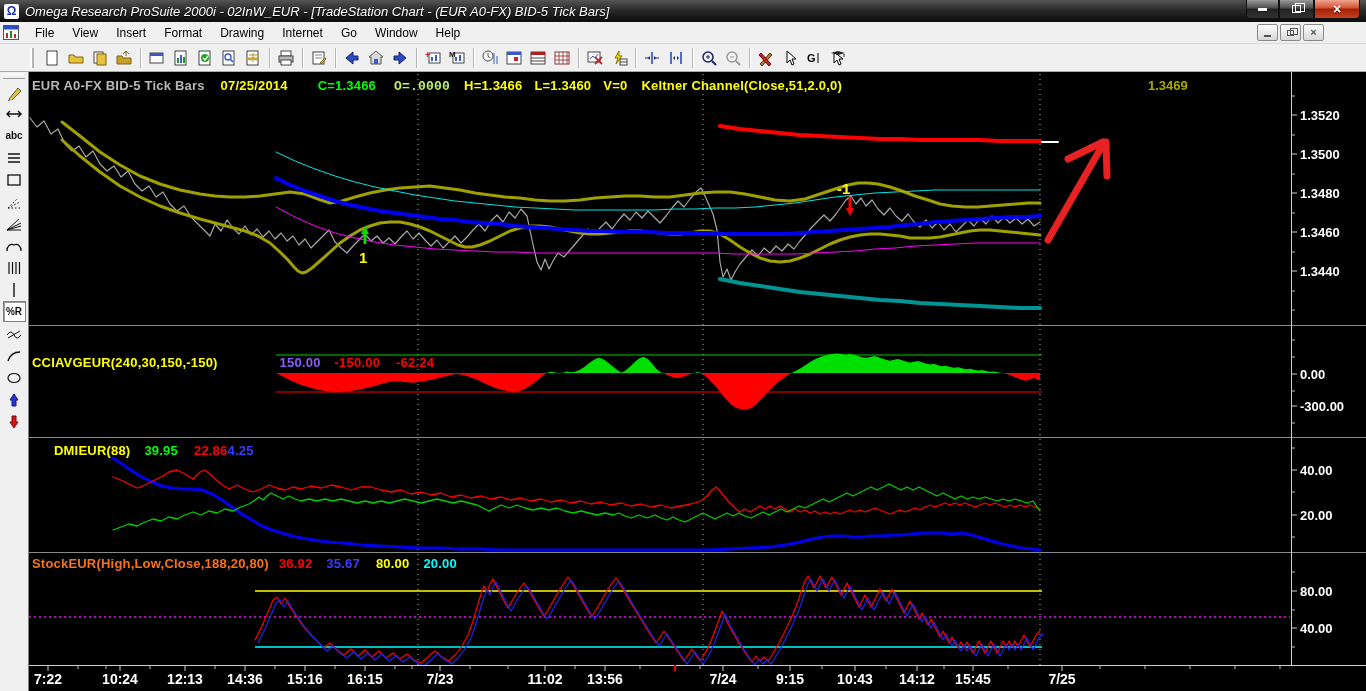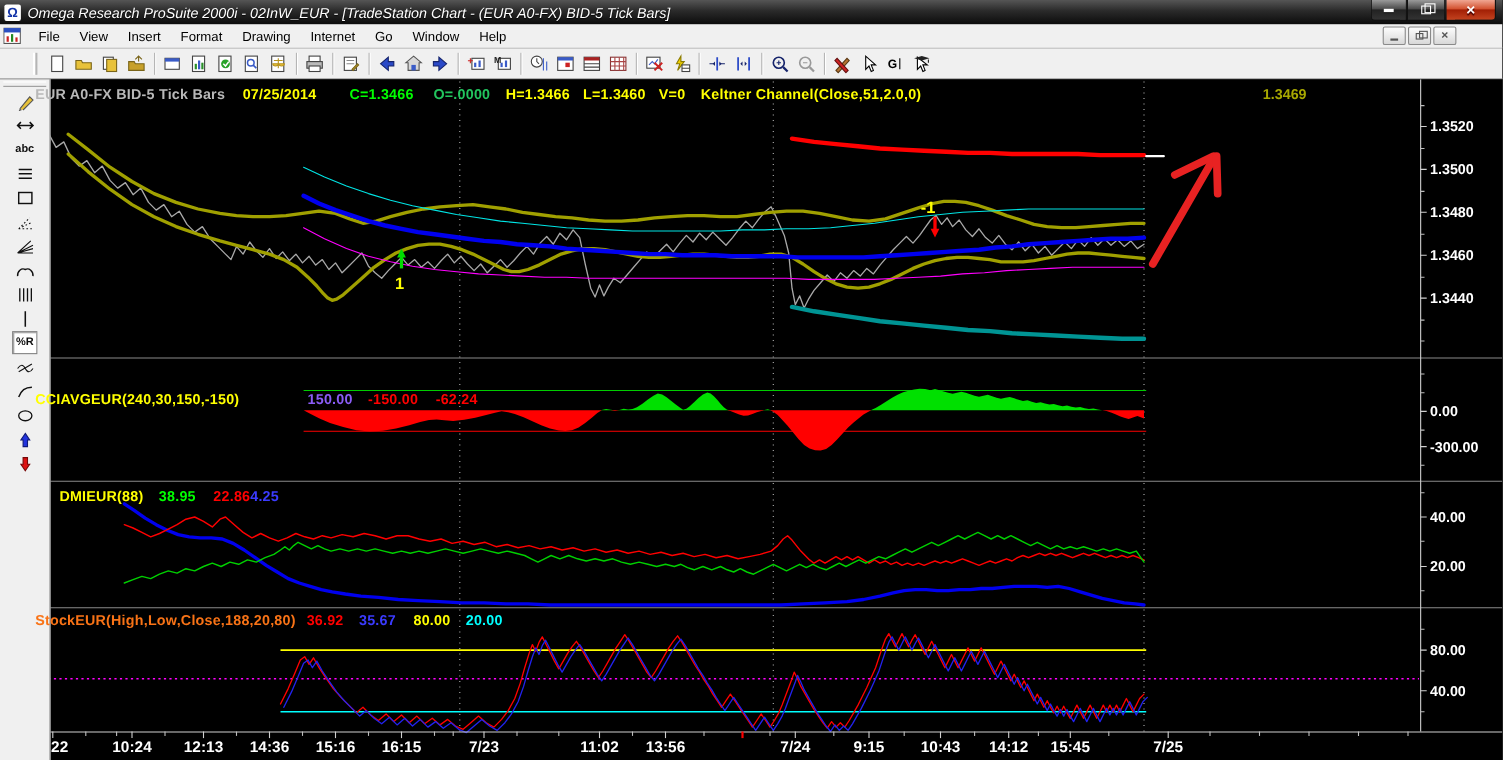--- a/index.html
+++ b/index.html
@@ -34,21 +34,21 @@
   .mdi-glyph-rest{width:7px;height:6px;border:1px solid #555;position:relative;}
   .mdi-glyph-rest:before{content:"";position:absolute;left:2px;top:-3px;width:6px;height:5px;border:1px solid #555;}
   .mdi-glyph-close{font-size:11px;font-weight:bold;color:#555;line-height:11px;}
   
   #toolbar{position:absolute;left:0;top:44px;width:1366px;height:28px;background:#f0f0f0;
     border-bottom:1px solid #a9a9a9;display:flex;align-items:center;}
   #toolbar-grip{width:4px;height:20px;margin:0 6px 0 30px;border-left:2px solid #fff;border-right:2px solid #b5b5b5;}
   .tb-btn{width:24px;height:24px;display:flex;align-items:center;justify-content:center;border:1px solid transparent;}
   .tb-sep{width:1px;height:20px;background:#b5b5b5;margin:0 4px;box-shadow:1px 0 0 #fff;}
   
-  #left-tools{position:absolute;left:0;top:72px;width:46px;height:619px;background:#f0f0f0;
+  #left-tools{position:absolute;left:0;top:72px;width:29px;height:619px;background:#f0f0f0;
     border-right:1px solid #808080;z-index:3;}
   #left-grip{height:5px;margin:2px 3px;border-top:1px solid #fff;border-bottom:1px solid #9a9a9a;}
   .lt-btn{width:23px;height:21px;margin:1px auto;display:flex;align-items:center;justify-content:center;
     color:#222;font-size:13px;}
   .lt-btn.selected{border:1px solid #808080;background:#fff;box-shadow:inset 1px 1px 0 #9a9a9a;}
   .lt-txt{font-size:10px;font-weight:bold;color:#111;}
   
   #chart-svg{position:absolute;left:0;top:72px;z-index:1;}
   .panel-header{position:absolute;z-index:4;display:flex;align-items:baseline;font-size:13px;font-weight:bold;
     white-space:nowrap;letter-spacing:.2px;}
@@ -539,35 +539,35 @@
       <line x1="1235" y1="665" x2="1235" y2="669" stroke="#bdbdbd"></line>
       <line x1="1280" y1="665" x2="1280" y2="669" stroke="#bdbdbd"></line>
       <line x1="675" y1="665" x2="675" y2="671" stroke="#ff0000" stroke-width="2"></line>
     </svg>
 
   <div id="headers-root">
       <div class="panel-header" style="left: 32px; top: 78px;">
         <span class="hdr-seg" style="color: rgb(184, 184, 184); margin-left: 0px;">EUR A0-FX BID-5 Tick Bars</span>
         <span class="hdr-seg" style="color: rgb(255, 255, 0); margin-left: 16px;">07/25/2014</span>
         <span class="hdr-seg" style="color: rgb(0, 255, 0); margin-left: 30px;">C=1.3466</span>
-        <span class="hdr-seg" style="color: #22c55e; margin-left: 18px;">O=.0000</span>
+        <span class="hdr-seg" style="color: #bef264; margin-left: 18px; font-family: Liberation Mono, monospace;">O=.0000</span>
         <span class="hdr-seg" style="color: rgb(255, 255, 0); margin-left: 14px;">H=1.3466</span>
         <span class="hdr-seg" style="color: rgb(255, 255, 0); margin-left: 12px;">L=1.3460</span>
         <span class="hdr-seg" style="color: rgb(255, 255, 0); margin-left: 12px;">V=0</span>
         <span class="hdr-seg" style="color: rgb(255, 255, 0); margin-left: 14px;">Keltner Channel(Close,51,2.0,0)</span>
       </div>
       <div class="panel-header" style="left: 32px; top: 331px;">
         <span class="hdr-seg" style="color: rgb(255, 255, 0); margin-left: 0px;">CCIAVGEUR(240,30,150,-150)</span>
         <span class="hdr-seg" style="color: #8b5cf6; margin-left: 62px;">150.00</span>
         <span class="hdr-seg" style="color: rgb(255, 0, 0); margin-left: 14px; margin-top: 24px;">-150.00</span>
         <span class="hdr-seg" style="color: rgb(255, 0, 0); margin-left: 16px;">-62.24</span>
       </div>
       <div class="panel-header" style="left: 32px; top: 443px; padding-left: 22px;">
         <span class="hdr-seg" style="color: rgb(255, 255, 0); margin-left: 0px;">DMIEUR(88)</span>
-        <span class="hdr-seg" style="color: rgb(0, 255, 0); margin-left: 14px;">38.95</span>
+        <span class="hdr-seg" style="color: rgb(0, 255, 0); margin-left: 14px;">39.95</span>
         <span class="hdr-seg" style="color: rgb(255, 0, 0); margin-left: 16px;">22.86</span>
         <span class="hdr-seg" style="color: rgb(59, 59, 255); ">4.25</span>
       </div>
       <div class="panel-header" style="left: 32px; top: 556px;">
         <span class="hdr-seg" style="color: #f97316; margin-left: 0px;">StockEUR(High,Low,Close,188,20,80)</span>
         <span class="hdr-seg" style="color: rgb(255, 0, 0); margin-left: 10px;">36.92</span>
         <span class="hdr-seg" style="color: rgb(59, 59, 255); margin-left: 14px;">35.67</span>
         <span class="hdr-seg" style="color: rgb(255, 255, 0); margin-left: 16px;">80.00</span>
         <span class="hdr-seg" style="color: rgb(0, 255, 255); margin-left: 14px;">20.00</span>
       </div>

